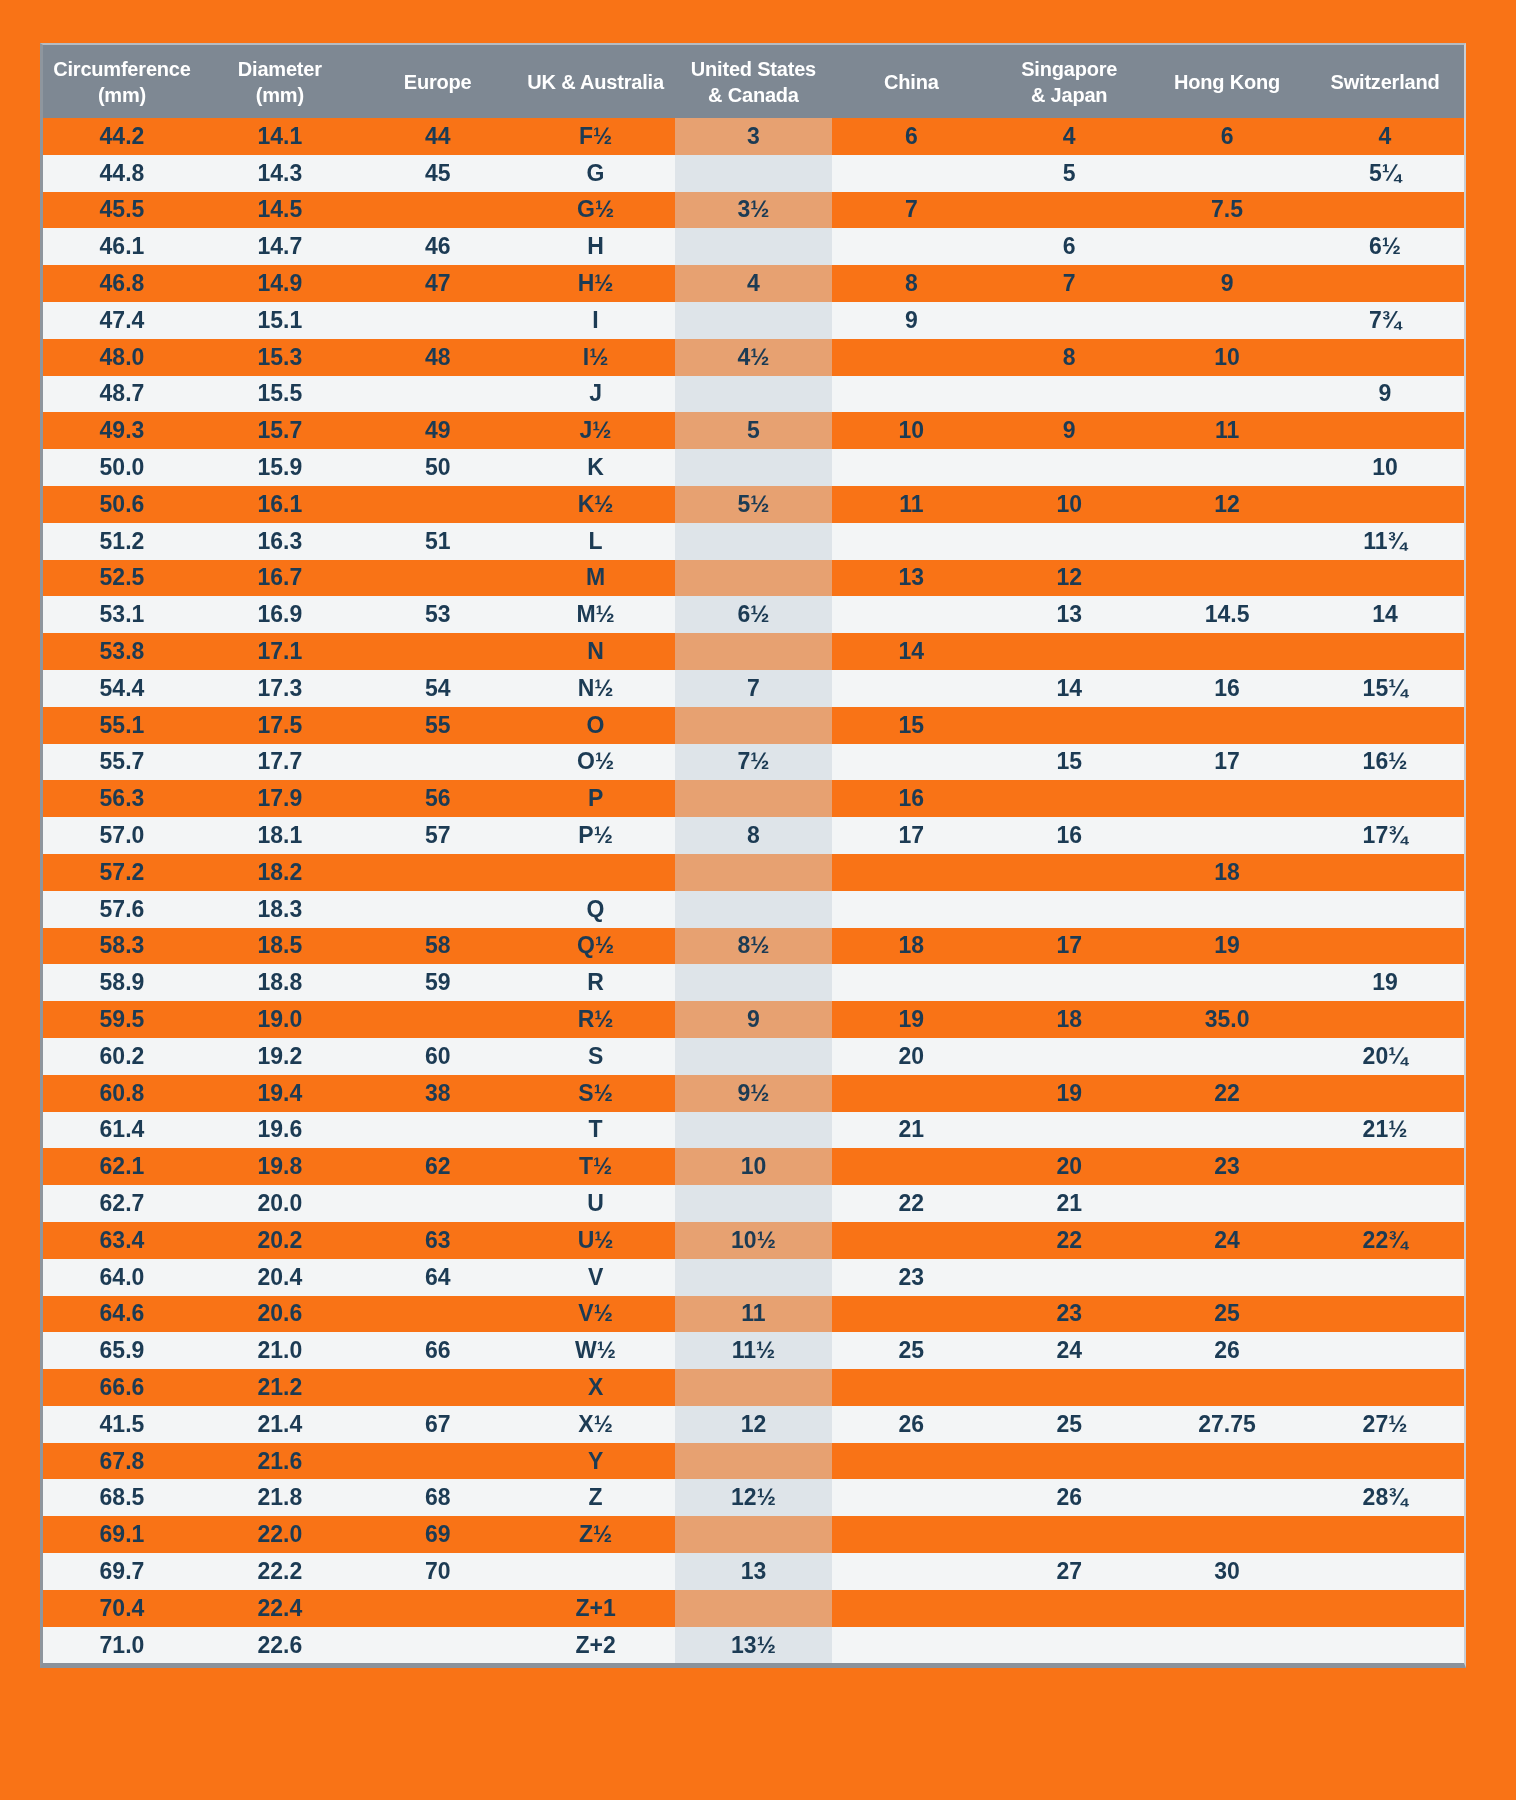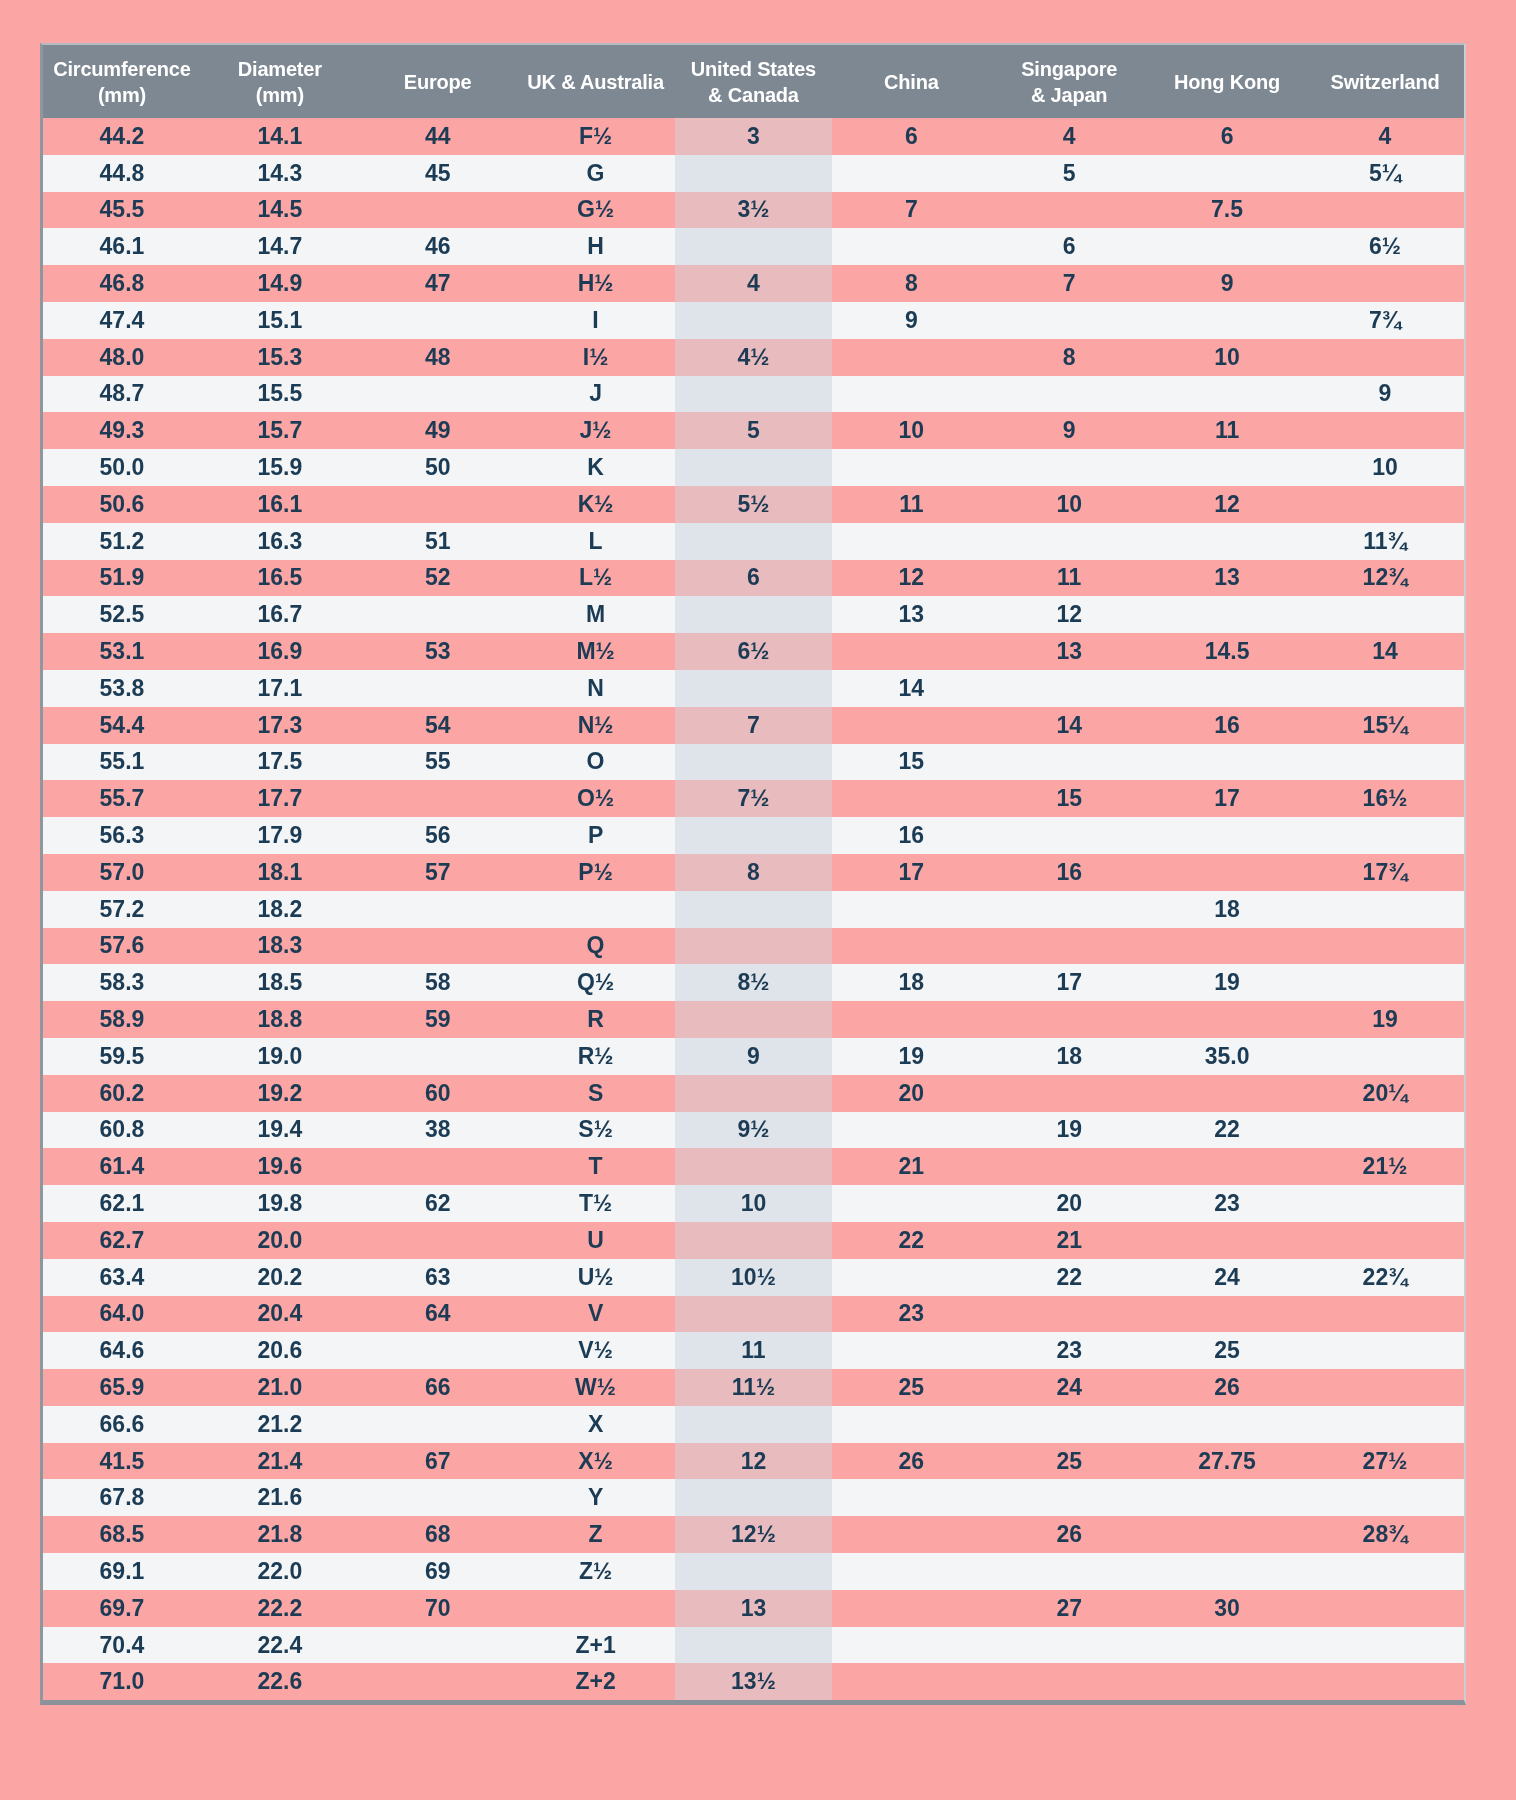--- a/index.html
+++ b/index.html
@@ -5,21 +5,21 @@
   html, body {
     margin: 0;
     padding: 0;
     background: #ffffff;
     font-family: "Liberation Sans", sans-serif;
   }
   .page {
     position: relative;
     width: 1516px;
     height: 1800px;
-    background: #fca5a5;
+    background: #f97316;
     overflow: hidden;
   }
   .table-wrap {
     position: absolute;
     left: 40px;
     top: 43px;
     width: 1426px;
   }
   table.size-table {
     width: 100%;
@@ -210,31 +210,20 @@
             <td>16.3</td>
             <td>51</td>
             <td>L</td>
             <td class="band"></td>
             <td></td>
             <td></td>
             <td></td>
             <td>11¾</td>
           </tr>
           <tr>
-            <td>51.9</td>
-            <td>16.5</td>
-            <td>52</td>
-            <td>L½</td>
-            <td class="band">6</td>
-            <td>12</td>
-            <td>11</td>
-            <td>13</td>
-            <td>12¾</td>
-          </tr>
-          <tr>
             <td>52.5</td>
             <td>16.7</td>
             <td></td>
             <td>M</td>
             <td class="band"></td>
             <td>13</td>
             <td>12</td>
             <td></td>
             <td></td>
           </tr>

